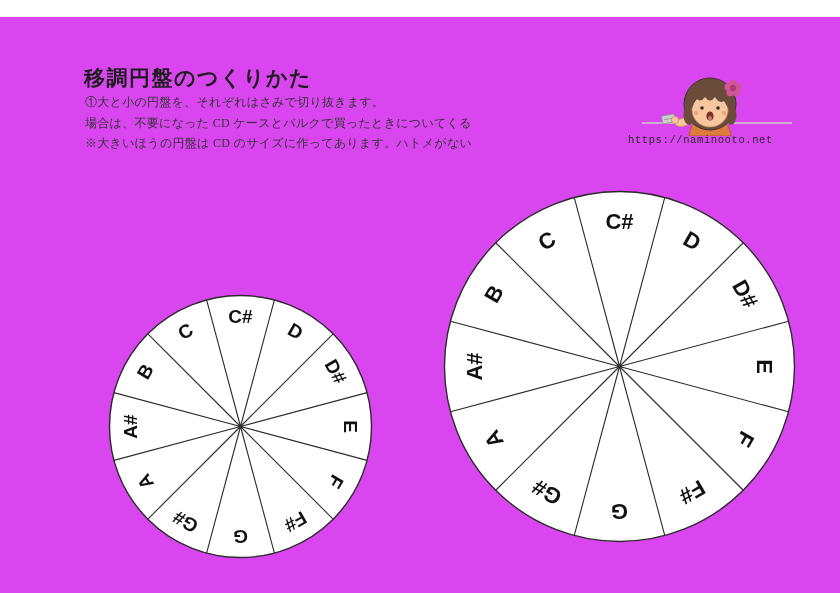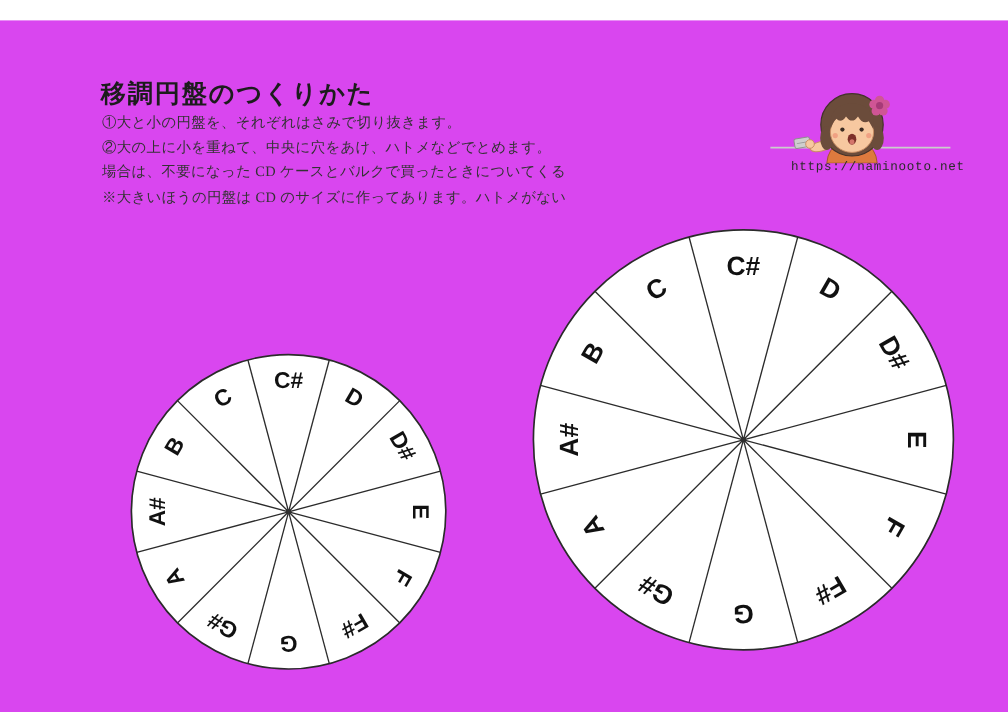--- a/index.html
+++ b/index.html
@@ -19,39 +19,38 @@
   }
   .instructions{
     position:absolute;left:85px;top:75px;width:390px;
     font-size:12px;line-height:20.5px;color:#333;
     letter-spacing:0.3px;
     font-family:"Liberation Serif","DejaVu Serif",serif;
   }
   .instr-line{white-space:nowrap;}
   .site-url{
     position:absolute;left:628px;top:117px;width:176px;
-    text-align:right;
+    text-align:left;
     font-family:"Liberation Mono","DejaVu Sans Mono",monospace;
     font-size:10.5px;letter-spacing:0.6px;color:#2b2b2b;
   }
   .mascot{position:absolute;left:630px;top:55px;width:170px;height:64px;}
   .wheel{position:absolute;}
   #small-wheel{left:107px;top:276px;}
   #large-wheel{left:442px;top:172px;}
 </style>
 </head>
 <body>
 
 <div id="page">
 
   <div class="page-title">移調円盤のつくりかた</div>
 
   <div class="instructions">
     <div class="instr-line">①大と小の円盤を、それぞれはさみで切り抜きます。</div>
-    <div class="instr-line">②大の上に小を重ねて、中央に穴をあけ、ハトメなどでとめます。</div>
     <div class="instr-line">場合は、不要になった CD ケースとバルクで買ったときについてくる</div>
     <div class="instr-line">※大きいほうの円盤は CD のサイズに作ってあります。ハトメがない</div>
   </div>
 
   <svg class="mascot" viewBox="0 0 170 64">
 
     <line x1="12" y1="51" x2="162" y2="51" stroke-width="1.4" stroke="#cccccc"></line>
 
     <g transform="rotate(-10 38 47)">
       <rect x="32" y="43" width="13" height="8" rx="1.5" stroke="#8f8f8f" stroke-width="0.8" fill="#cecece"></rect>

